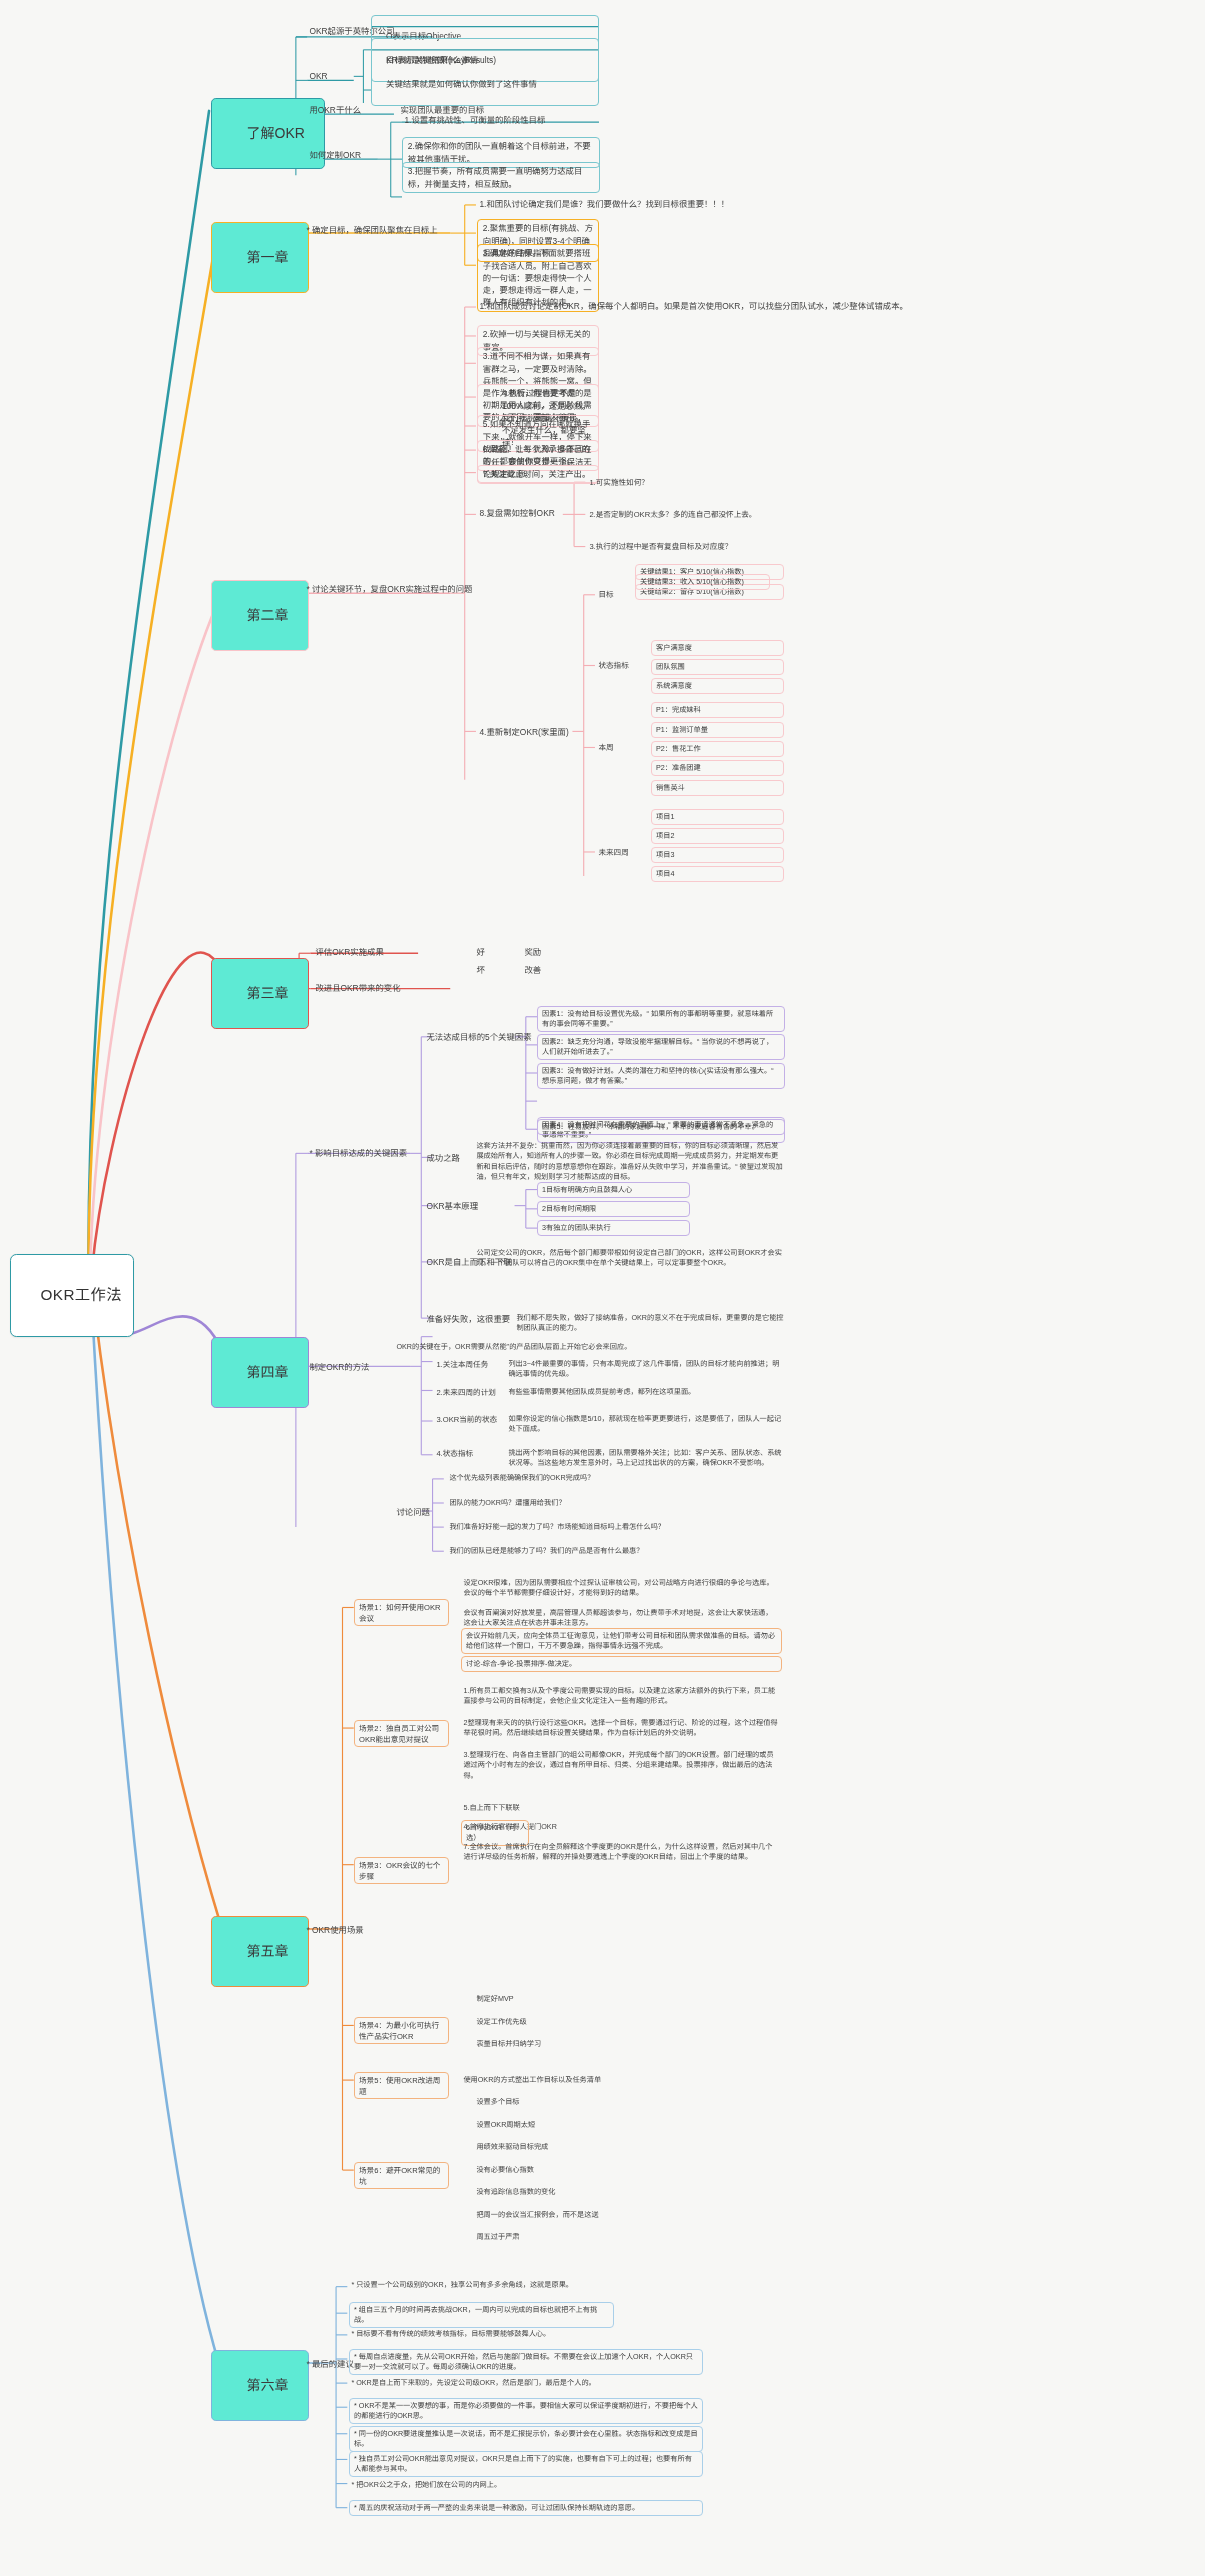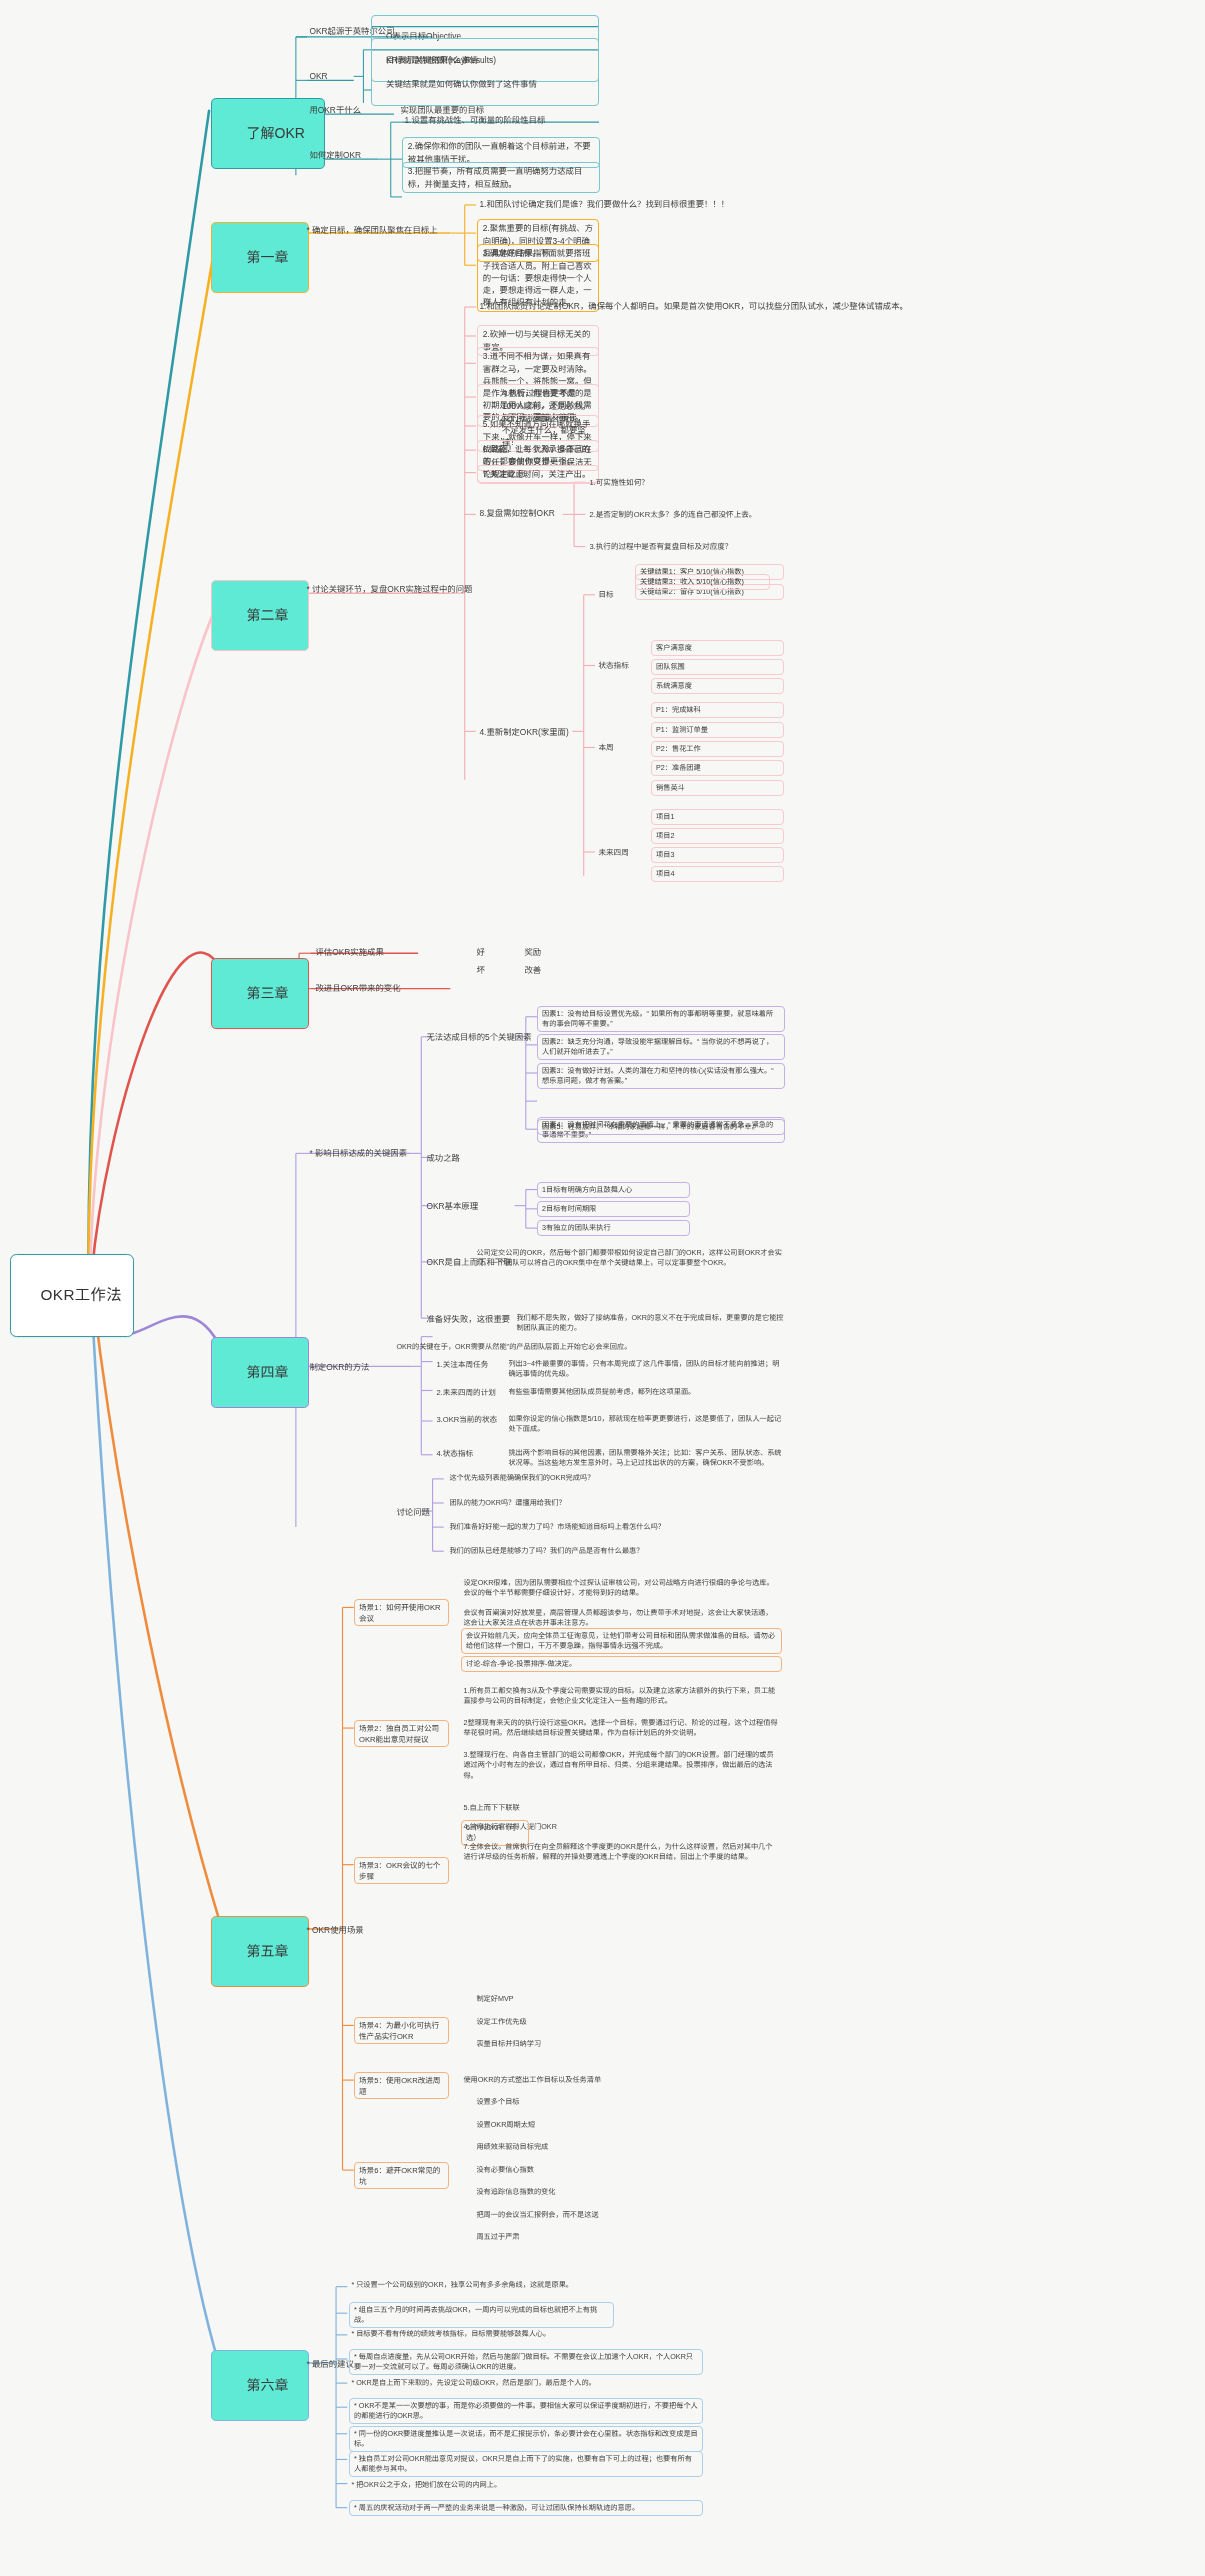--- a/index.html
+++ b/index.html
@@ -356,20 +356,21 @@
   <div class="node leaf" style="left:307px;top:1146px;">* 影响目标达成的关键因素</div>
 
   <div class="node leaf" style="left:424px;top:1030px;">无法达成目标的5个关键因素</div>
   <div class="node card b-purple xs" style="left:537px;top:1006px;width:248px;">因素1：没有给目标设置优先级。“ 如果所有的事都明等重要，就意味着所有的事会同等不重要。”</div>
   <div class="node card b-purple xs" style="left:537px;top:1034px;width:248px;">因素2：缺乏充分沟通，导致没能牢据理解目标。“ 当你说的不想再说了，人们就开始听进去了。”</div>
   <div class="node card b-purple xs" style="left:537px;top:1063px;width:248px;">因素3：没有做好计划。人类的潜在力和坚持的核心(实话没有那么强大。“ 想乐意问题，做才有答案。”</div>
   <div class="node card b-purple xs" style="left:537px;top:1117px;width:248px;">因素4：没有把时间花在重要的事情上。“ 重要的事请通常不紧急，紧急的事通常不重要。”</div>
   <div class="node card b-purple xs" style="left:537px;top:1119px;width:248px;">因素5：轻易放弃。“ 幸福的家庭都一样，不幸的家庭各有各的不幸。”</div>
 
   <div class="node leaf" style="left:424px;top:1151px;">成功之路</div>
+  <div class="node leaf xs" style="left:474px;top:1140px;width:313px;">这套方法并不复杂：挑重而然，因为你必须连接着最重要的目标，你的目标必须清晰理，然后发展成始所有人，知道所有人的步骤一致。你必须在目标完成周期一完成成员努力，并定期发布更新和目标后评估，随时的意想意想你在跟踪，准备好从失败中学习，并准备重试。“ 彼望过发现加油，但只有年文，规划则学习才能帮达成的目标。</div>
 
   <div class="node leaf" style="left:424px;top:1199px;">OKR基本原理</div>
   <div class="node card b-purple xs" style="left:537px;top:1182px;width:153px;">1目标有明确方向且鼓舞人心</div>
   <div class="node card b-purple xs" style="left:537px;top:1201px;width:153px;">2目标有时间期限</div>
   <div class="node card b-purple xs" style="left:537px;top:1220px;width:153px;">3有独立的团队来执行</div>
 
   <div class="node leaf" style="left:424px;top:1255px;">OKR是自上而下和下联</div>
   <div class="node leaf xs" style="left:474px;top:1247px;width:313px;">公司定交公司的OKR，然后每个部门都要带根如何设定自己部门的OKR，这样公司到OKR才会实现。一个团队可以将自己的OKR集中在单个关键结果上，可以定事要整个OKR。</div>
 
   <div class="node leaf" style="left:424px;top:1312px;">准备好失败，这很重要</div>

